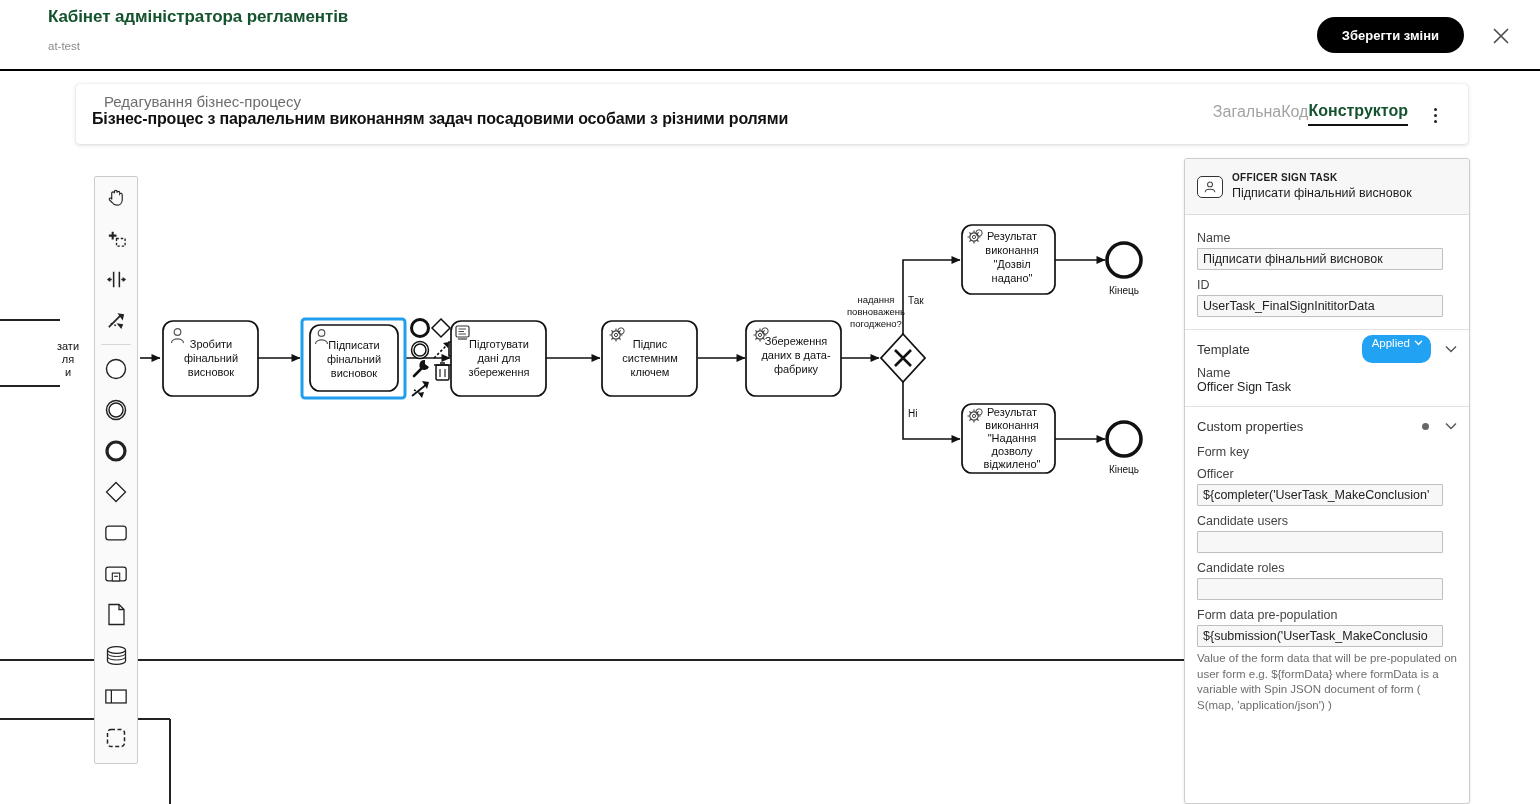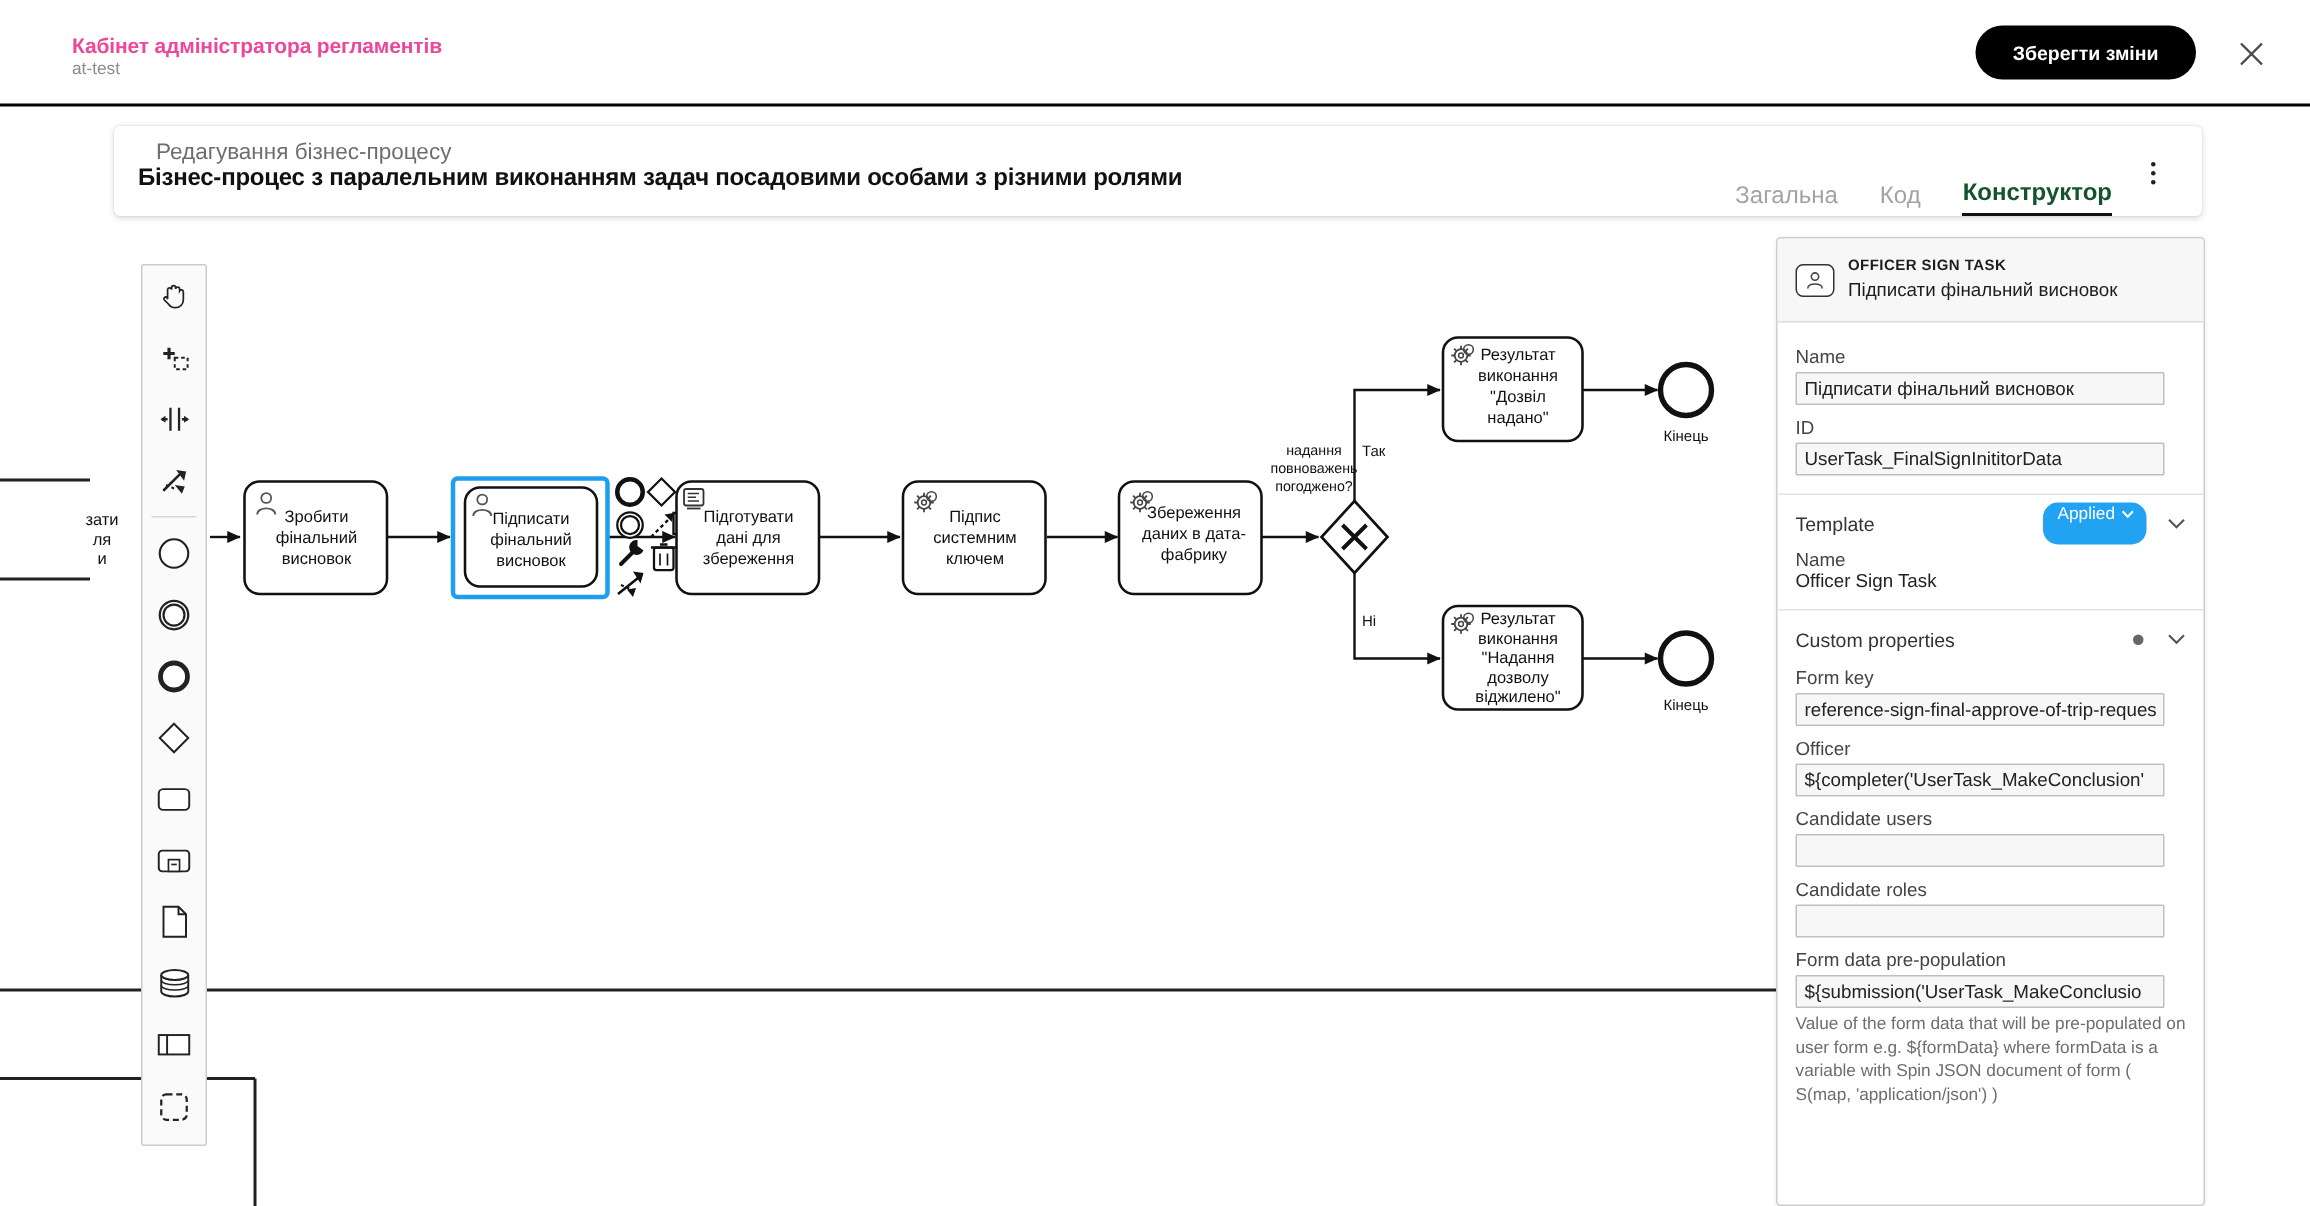--- a/index.html
+++ b/index.html
@@ -10,22 +10,22 @@
     background:#ffffff; overflow:hidden; position:relative;
     -webkit-font-smoothing:antialiased;
   }
 
   
   .appbar {
     position:absolute; left:0; top:0; width:1540px; height:71px;
     background:#fff; border-bottom:2px solid #000;
   }
   .app-title {
-    position:absolute; left:48px; top:22px;
-    font-size:14px; font-weight:700; color:#ec4899; letter-spacing:-0.1px;
+    position:absolute; left:48px; top:7px;
+    font-size:17px; font-weight:700; color:#14532d; letter-spacing:-0.1px;
   }
   .app-sub {
     position:absolute; left:48px; top:40px;
     font-size:11.5px; color:#8b8b8b;
   }
   .save-btn {
     position:absolute; right:76px; top:17px;
     height:36px; padding:4px 25px; border:none; border-radius:18px;
     background:#000; color:#fff; font-size:13px; font-weight:700;
     font-family:"Liberation Sans", sans-serif; cursor:pointer;
@@ -47,21 +47,21 @@
   .proc-kicker {
     position:absolute; left:28px; top:9px;
     font-size:15px; color:#6e6e6e;
   }
   .proc-name {
     position:absolute; left:16px; top:26px;
     font-size:16px; font-weight:700; color:#111; letter-spacing:-0.15px;
   }
   .tabs {
     position:absolute; right:60px; top:0; height:60px;
-    display:flex; align-items:flex-end; gap:28px;
+    display:flex; align-items:center; 
   }
   .tab {
     font-size:16px; color:#a3a3a3; cursor:pointer; padding-bottom:4px;
     white-space:nowrap;
   }
   .tab.active { color:#14532d; font-weight:700; border-bottom:2px solid #111; }
   .kebab {
     position:absolute; right:24px; top:21px;
     width:18px; height:20px; cursor:pointer;
     display:flex; flex-direction:column; align-items:center; justify-content:center; gap:3px;
@@ -536,21 +536,20 @@
       <span class="group-title">Custom properties</span>
       <span class="dot"></span>
       <span class="chev">
         <svg width="12" height="8" viewBox="0 0 12 8">
             <path d="M1,1.5 L6,6.5 L11,1.5" fill="none" stroke="#555" stroke-width="1.4"></path>
           </svg>
       </span>
     </div>
 
     <div class="fld-label">Form key</div>
-    <div class="fld-input">reference-sign-final-approve-of-trip-reques</div>
 
     <div class="fld-label">Officer</div>
     <div class="fld-input">${completer('UserTask_MakeConclusion'</div>
 
     <div class="fld-label">Candidate users</div>
     <div class="fld-input"></div>
 
     <div class="fld-label">Candidate roles</div>
     <div class="fld-input"></div>
 

